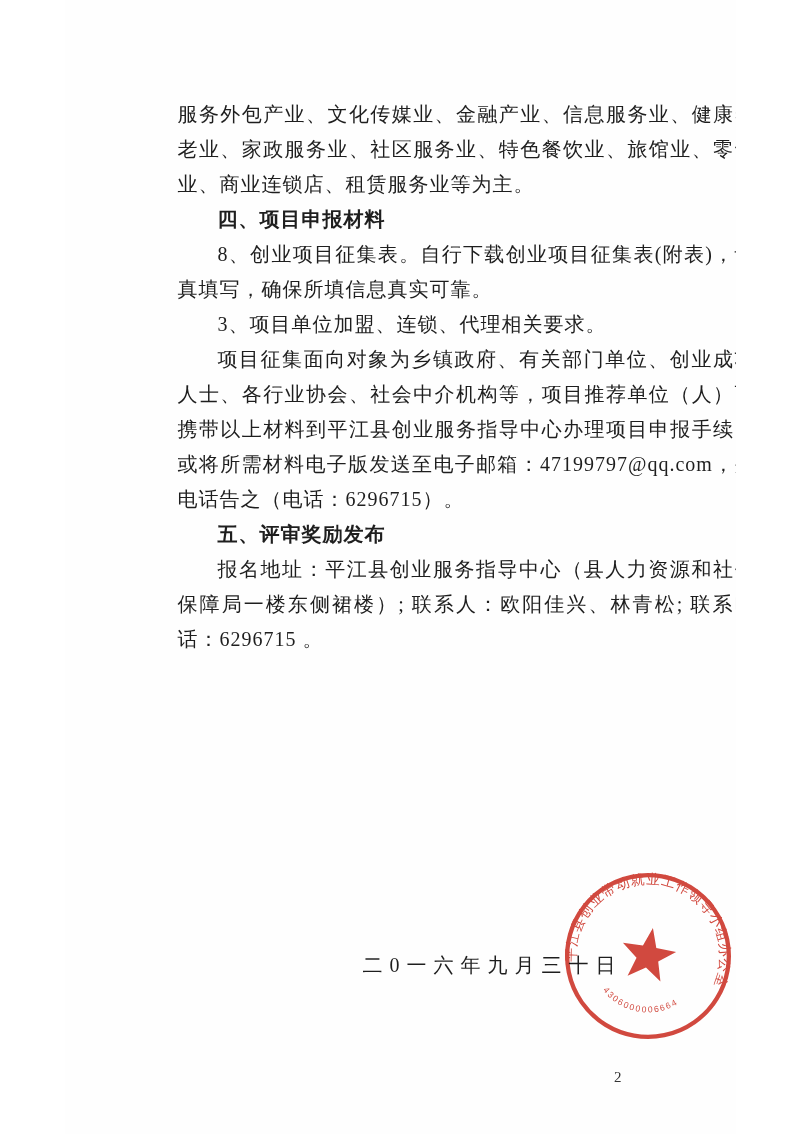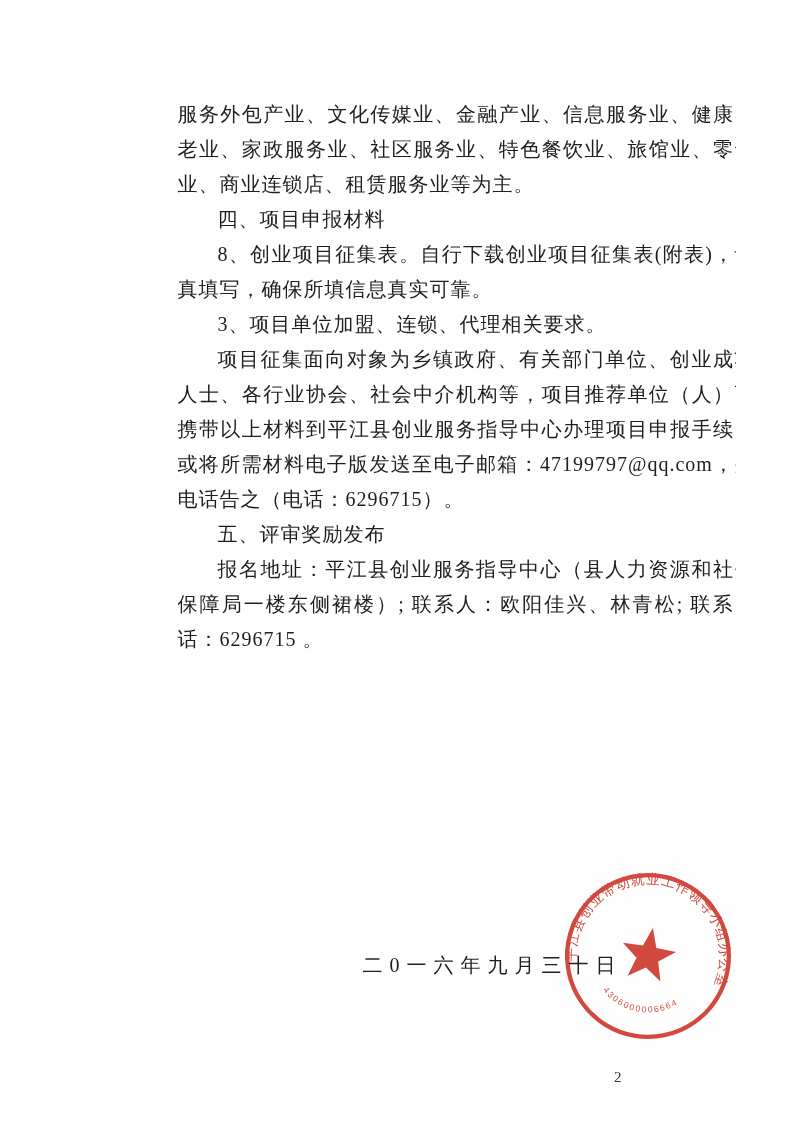--- a/index.html
+++ b/index.html
@@ -19,21 +19,21 @@
     top: 97px;
     width: 578px;
     font-size: 20px;
     line-height: 35px;
     text-align: justify;
     letter-spacing: 1px;
   }
   .para { margin: 0; }
   .para.indent { text-indent: 2em; }
   .para.noindent { text-indent: 0; }
-  .para.heading { text-indent: 2em; font-weight: normal; font-family: "Liberation Sans", sans-serif; }
+  .para.heading { text-indent: 2em; font-weight: bold; font-family: "Liberation Sans", sans-serif; }
   .date-line {
     position: absolute;
     top: 952px;
     right: 113px;
     font-size: 20px;
     letter-spacing: 7px;
     color: #1e1e1e;
   }
   .seal {
     position: absolute;

